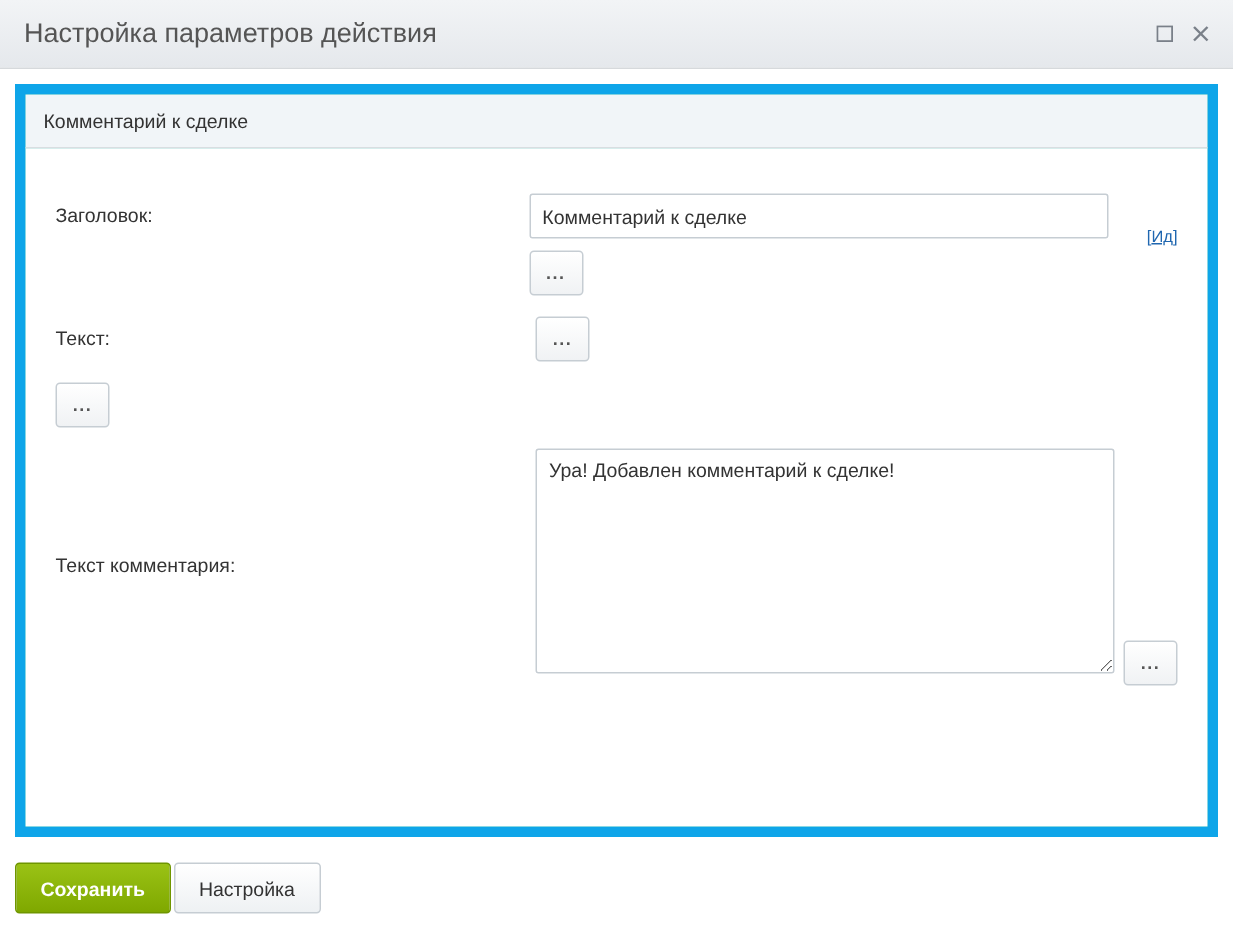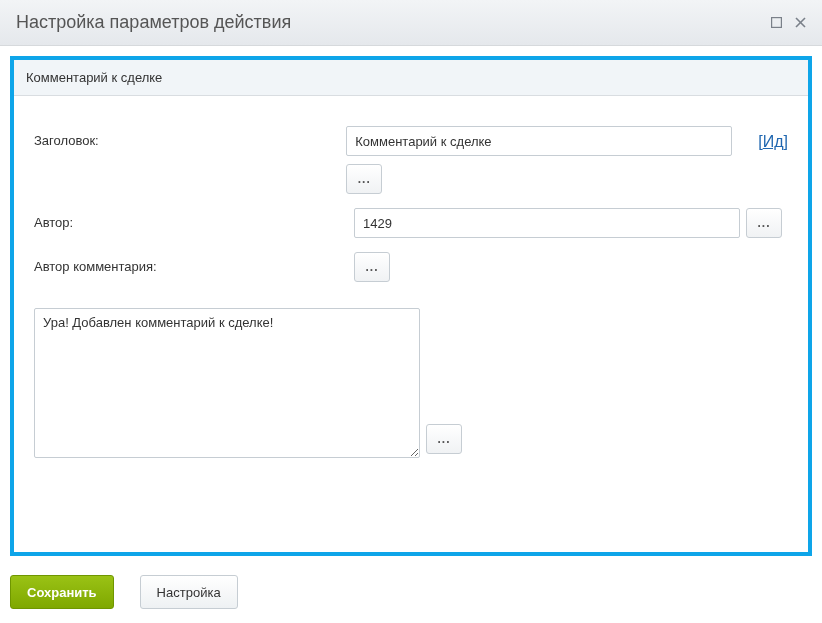--- a/index.html
+++ b/index.html
@@ -48,21 +48,21 @@
       color: #7a8089;
       font-size: 14px;
       line-height: 1;
     }
     .content {
       flex: 1;
       padding: 10px 10px 0 10px;
       overflow: auto;
     }
     .panel {
-      border: 4px solid #0ea5e9;
+      border: 7px solid #0ea5e9;
       background: #14b8a6;
     }
     .panel-header {
       padding: 10px 12px;
       font-size: 13px;
       color: #333;
       border-bottom: 1px solid #d9dde1;
       background: #f1f5f8;
     }
     .panel-body {
@@ -107,58 +107,58 @@
     textarea {
       width: 386px;
       height: 150px;
       border: 1px solid #c6cdd3;
       border-radius: 2px;
       padding: 6px 8px;
       font-size: 13px;
       color: #333;
       font-family: inherit;
       resize: both;
-      margin-top: 12px;
     }
     .btn-more {
       width: 36px;
       height: 30px;
       border: 1px solid #c6cdd3;
       background: linear-gradient(#ffffff, #f0f2f4);
       border-radius: 3px;
       cursor: pointer;
       color: #555;
       font-size: 12px;
       display: inline-flex;
       align-items: center;
       justify-content: center;
       font-weight: bold;
       letter-spacing: 1px;
     }
     .id-link {
       padding-top: 7px;
       padding-left: 20px;
-      font-size: 16px;
+      font-size: 11px;
+      margin-top: 16px;
     }
     .id-link a {
       color: #2067b0;
       text-decoration: underline;
       cursor: pointer;
     }
     .bracket { color: #2067b0; }
     .textarea-row .form-label {
       padding-top: 70px;
     }
     .textarea-btn-offset {
       margin-top: 128px;
     }
     .footer {
       padding: 10px 10px 14px 10px;
       display: flex;
-      gap: 26px;
+      gap: 2px;
     }
     .btn {
       height: 34px;
       padding: 0 16px;
       border-radius: 3px;
       font-size: 13px;
       cursor: pointer;
       border: 1px solid transparent;
       font-family: inherit;
     }
@@ -208,35 +208,34 @@
               <input type="text" value="Комментарий к сделке" style="">
               <button class="btn-more">...</button>
             </div>
             <div class="id-link">
               <span class="bracket">[</span><a>Ид</a><span class="bracket">]</span>
             </div>
           </div>
         </div>
 
         <div class="form-row">
-          <div class="form-label">Автор:</div>
-          <div class="form-field">
-            <input type="text" value="1429" style="">
+          <div class="form-label">Текст:</div>
+          <div class="form-field">
             <button class="btn-more">...</button>
           </div>
         </div>
 
         <div class="form-row">
-          <div class="form-label">Автор комментария:</div>
           <div class="form-field">
             <button class="btn-more">...</button>
           </div>
         </div>
 
         <div class="form-row textarea-row">
+          <div class="form-label">Текст комментария:</div>
           <div class="form-field">
             <textarea style="">Ура! Добавлен комментарий к сделке!</textarea>
             <button class="btn-more textarea-btn-offset">...</button>
           </div>
         </div>
 
       </div>
     </div>
   </div>
 

